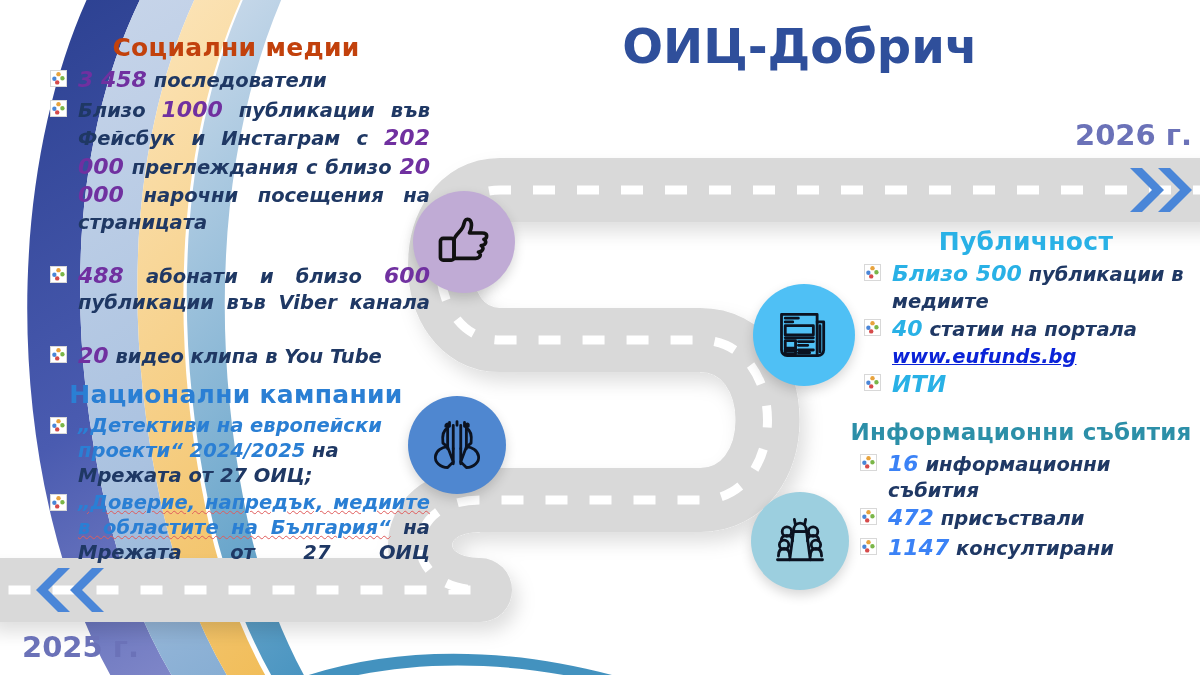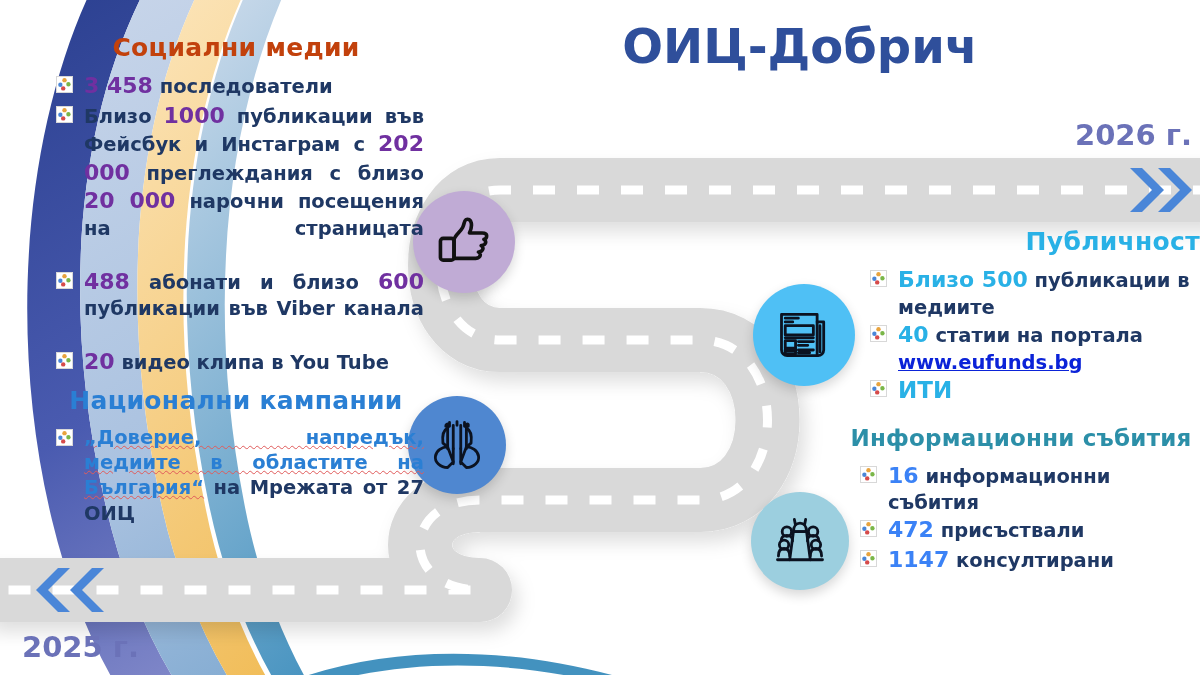--- a/index.html
+++ b/index.html
@@ -45,24 +45,24 @@
   .sec{margin-bottom:2px;}
   .sec-title{
     font-weight:bold;
     text-align:center;
     line-height:1.12;
     margin:0 0 3px 0;
     white-space:nowrap;
   }
   .sec-title.purple{color:#c2410c;font-size:25px;letter-spacing:.3px;}
   .sec-title.blue{color:#2a7fd4;font-size:25px;letter-spacing:.3px;}
-  .sec-title.cyan{color:#29b1e6;font-size:25px;letter-spacing:.3px;text-align:right;}
+  .sec-title.cyan{color:#29b1e6;font-size:25px;letter-spacing:.3px;}
   .sec-title.teal{color:#2c8fa8;font-size:23px;letter-spacing:.2px;}
 
-  ul.blist{list-style:none;margin:10px;padding:0;}
+  ul.blist{list-style:none;margin:4px;padding:0;font-style:italic;}
   ul.blist li{
     position:relative;
     padding-left:36px;
     margin-bottom:1px;
     font-size:19.5px;
     line-height:1.30;
     color:#1f3864;
     font-weight:600;
   }
   ul.blist li.just{text-align:justify;}
@@ -318,20 +318,34 @@
                 </svg>
             </span>
             <span class="n-purple">20</span><span class="n-dark"> видео клипа в You Tube</span>
           </li>
         </ul>
       </div>
 
       <div class="sec" style="margin-top:10px;">
         <div class="sec-title blue">Национални кампании</div>
         <ul class="blist">
+          <li>
+            <span class="bul">
+              <svg viewBox="0 0 15 15">
+                  <g stroke="none">
+                <circle cx="7.5" cy="3.2" r="2.2" fill="#e8a33d"></circle>
+                <circle cx="3.4" cy="7.8" r="2.2" fill="#4a86d8"></circle>
+                <circle cx="11.4" cy="7.2" r="2.2" fill="#7ab648"></circle>
+                <circle cx="6.2" cy="11.4" r="2.2" fill="#d64b4b"></circle>
+                <circle cx="7.5" cy="7.3" r="1.7" fill="#ffffff"></circle>
+              </g>
+                </svg>
+            </span>
+            <span class="t-blue">„Детективи на европейски проекти“ 2024/2025</span><span class="n-dark"> на Мрежата от 27 ОИЦ;</span>
+          </li>
           <li class="just">
             <span class="bul">
               <svg viewBox="0 0 15 15">
                   <g stroke="none">
                 <circle cx="7.5" cy="3.2" r="2.2" fill="#e8a33d"></circle>
                 <circle cx="3.4" cy="7.8" r="2.2" fill="#4a86d8"></circle>
                 <circle cx="11.4" cy="7.2" r="2.2" fill="#7ab648"></circle>
                 <circle cx="6.2" cy="11.4" r="2.2" fill="#d64b4b"></circle>
                 <circle cx="7.5" cy="7.3" r="1.7" fill="#ffffff"></circle>
               </g>

